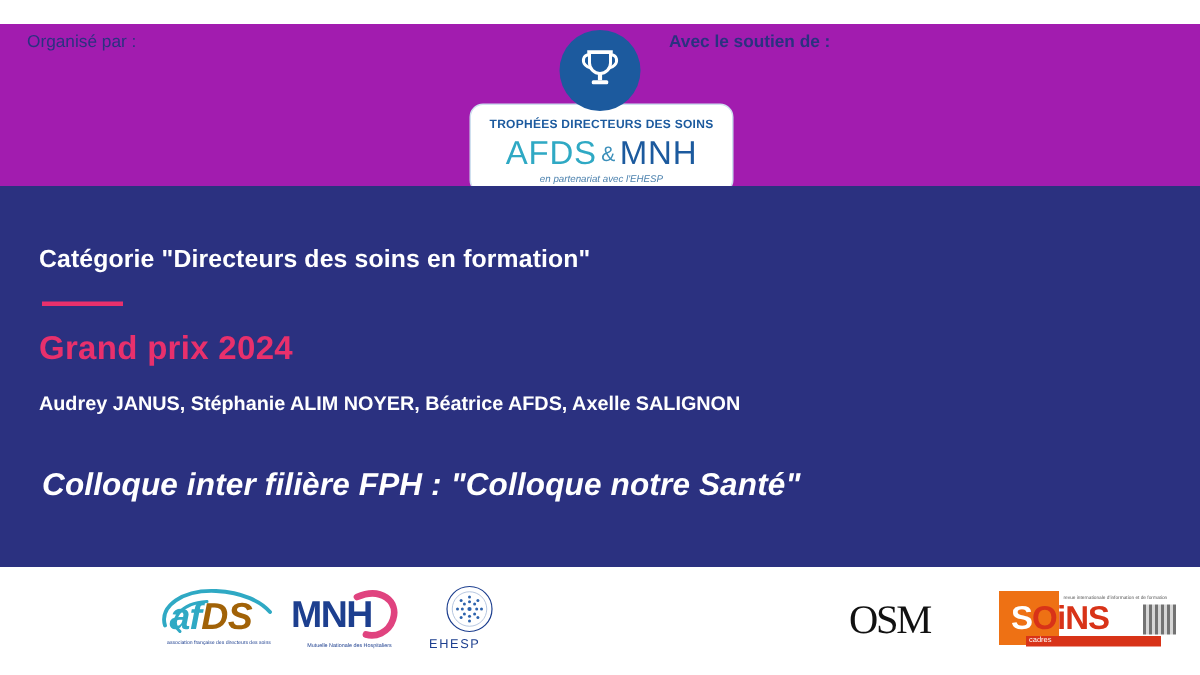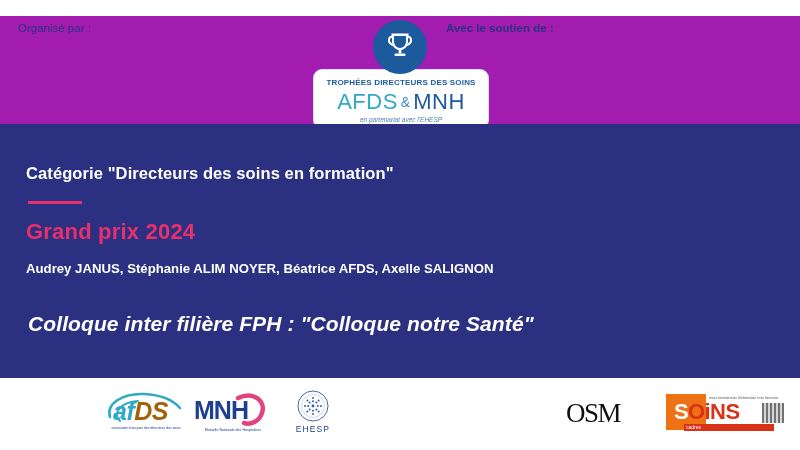--- a/index.html
+++ b/index.html
@@ -244,21 +244,21 @@
   }
   .ehesp-logo .emblem {
     position: absolute;
     left: 11px; top: 0;
     width: 32px; height: 32px;
   }
   .ehesp-logo .word {
     position: absolute;
     left: 0; top: 34px;
     width: 54px;
-    text-align: center;
+    text-align: left;
     font-size: 8.5px;
     letter-spacing: 1.1px;
     color: #1d3f8f;
     font-weight: normal;
   }
 
   
   .osm-logo {
     position: absolute;
     left: 566px; top: 396px;

